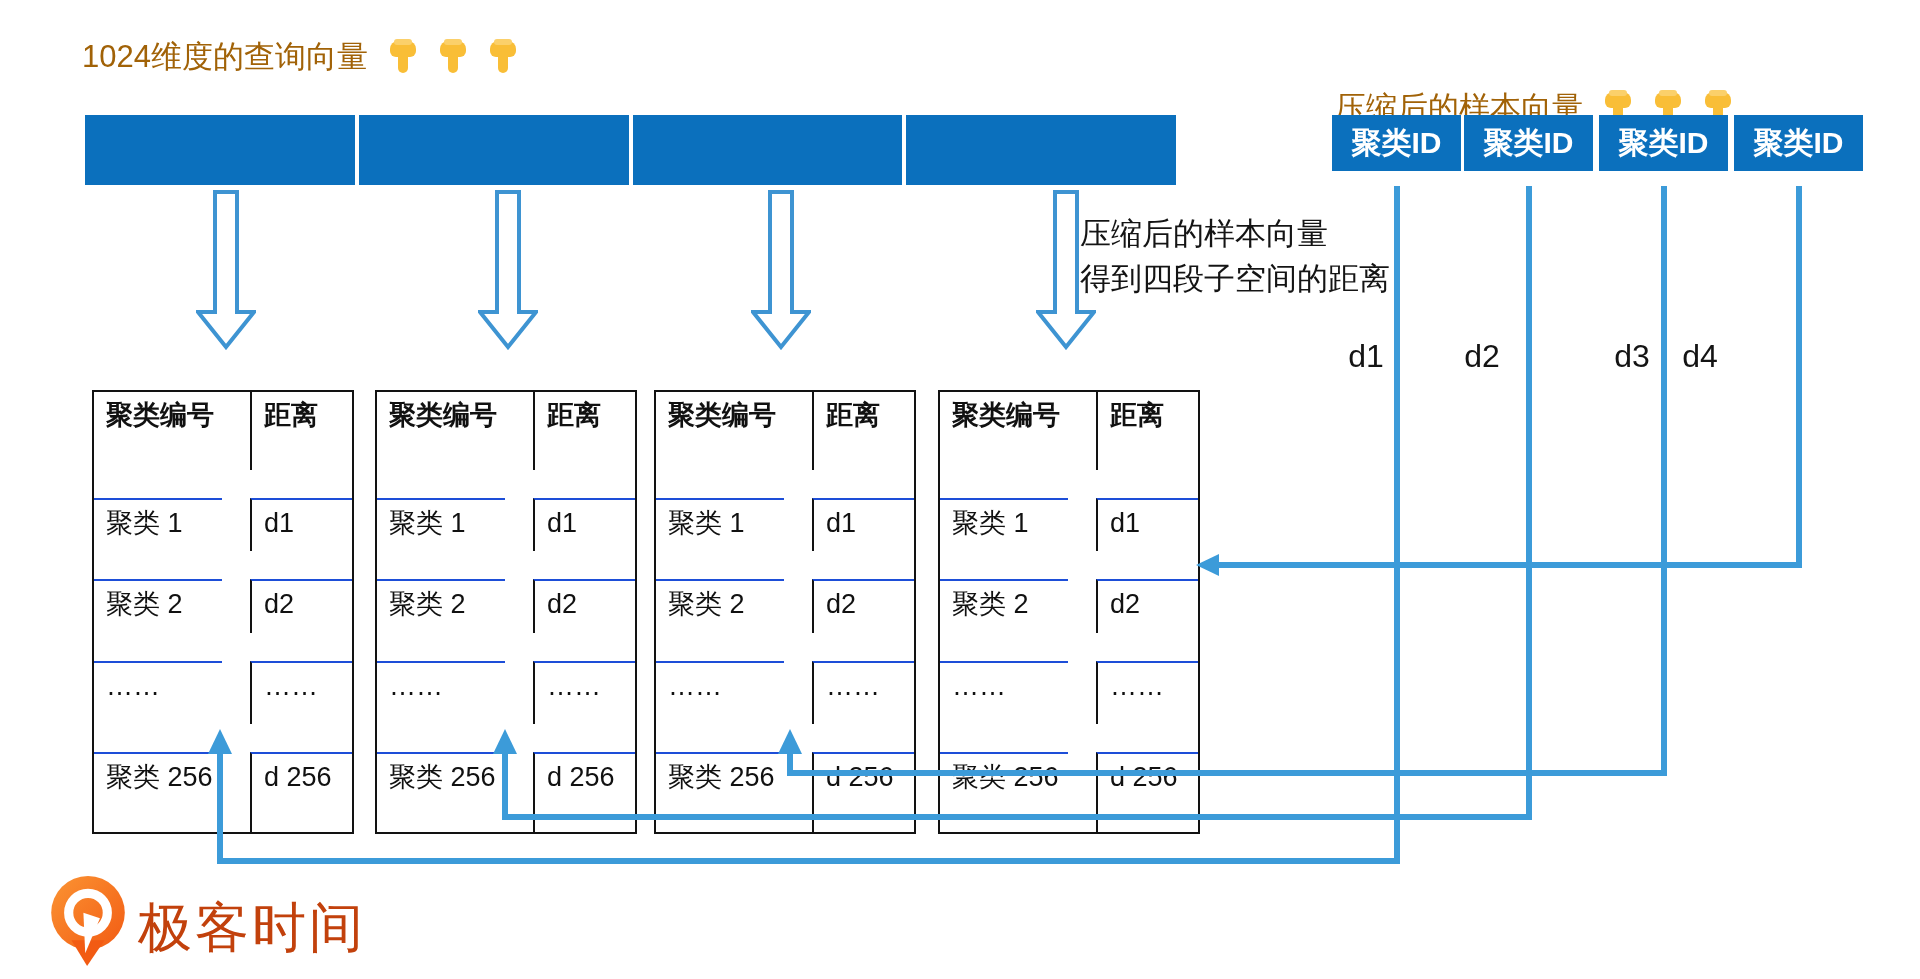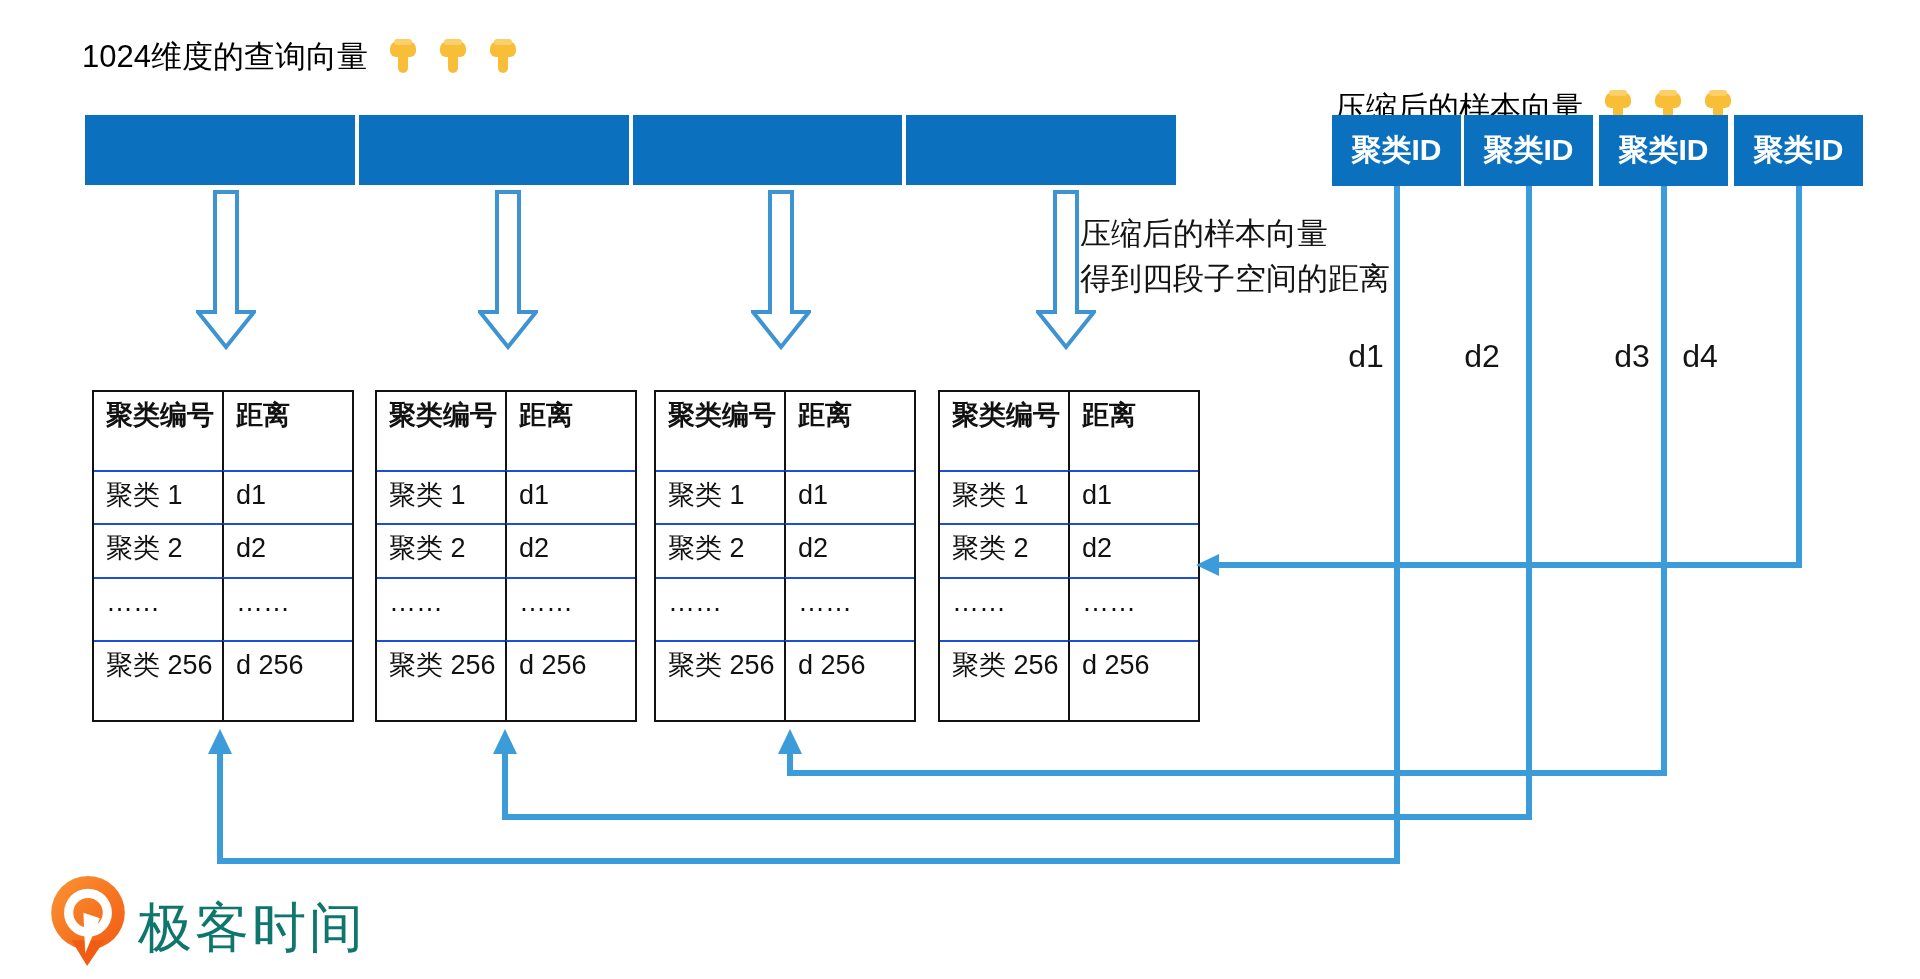--- a/index.html
+++ b/index.html
@@ -3,61 +3,61 @@
 <meta charset="utf-8">
 <style>
   html,body{margin:0;padding:0;background:#fff;}
   #stage{
     position:relative;width:1920px;height:979px;background:#ffffff;overflow:hidden;
     font-family:"Liberation Sans","DejaVu Sans",sans-serif;color:#111;
   }
   .abs{position:absolute;}
 
   
-  .title{display:flex;align-items:center;gap:20px;font-size:31px;color:#000000;white-space:nowrap;}
+  .title{display:flex;align-items:center;gap:20px;font-size:31px;color:#a16207;white-space:nowrap;}
 
   
   .hand{position:relative;width:30px;height:38px;display:inline-block;}
   .hand .palm{position:absolute;top:3px;left:2px;width:26px;height:16px;background:#F9BE37;border-radius:8px 8px 6px 6px;}
   .hand .finger{position:absolute;top:13px;left:10px;width:10px;height:22px;background:#F9BE37;border-radius:5px 5px 6px 6px;}
   .hand .knuckle{position:absolute;top:1px;left:6px;width:18px;height:6px;background:#FBD06A;border-radius:3px;}
 
   
   .qbar{left:85px;top:115px;width:1091px;height:70px;display:flex;gap:4px;}
   .qseg{flex:1;background:var(--blue);}
 
   
-  .idcell{top:115px;width:129px;height:71px;background:var(--blue);color:#fff;
+  .idcell{top:115px;width:129px;height:56px;background:var(--blue);color:#fff;
     font-size:30px;font-weight:bold;display:flex;align-items:center;justify-content:center;}
 
   
   .downArrow{width:60px;height:160px;}
 
   
   .note{left:1080px;top:211px;font-size:31px;line-height:45px;color:#141414;}
 
   
   .dlabel{top:338px;width:80px;font-size:32px;text-align:center;color:#141414;}
 
   
   .dtable{top:390px;width:258px;border:2px solid #121212;background:#fff;
-    display:grid;grid-template-columns:128px 1fr;grid-template-rows:78px 53px 54px 63px 80px;}
+    display:grid;grid-template-columns:128px 1fr;grid-template-rows:78px 53px 54px 63px 80px;gap:28px;}
   .dtable .cell{border-top:2px solid #1d4ed8;padding:7px 4px 0 12px;font-size:27px;line-height:33px;overflow:hidden;}
   .dtable .cell.c2{border-left:2px solid #121212;}
   .dtable .cell.r0{border-top:none;font-weight:bold;}
 
   
   .conn{background:var(--lblue);}
   .tri-up{width:0;height:0;border-left:12px solid transparent;border-right:12px solid transparent;
     border-bottom:25px solid var(--lblue);}
   .tri-left{width:0;height:0;border-top:11px solid transparent;border-bottom:11px solid transparent;
     border-right:23px solid var(--lblue);}
 
   
-  .logoText{left:138px;top:892px;font-size:54px;font-weight:500;letter-spacing:3px;color:#0f766e;}
+  .logoText{left:138px;top:892px;font-size:54px;font-weight:500;letter-spacing:3px;color:#c2410c;}
 </style>
 </head>
 <body>
 
 <div id="stage" style="--blue:#0B70BD;--lblue:#3C9BD9;">
 
   <div class="abs title" style="left:82px;top:36px;">
     <span>1024维度的查询向量</span>
     <span class="hand">
         <span class="palm"></span>

